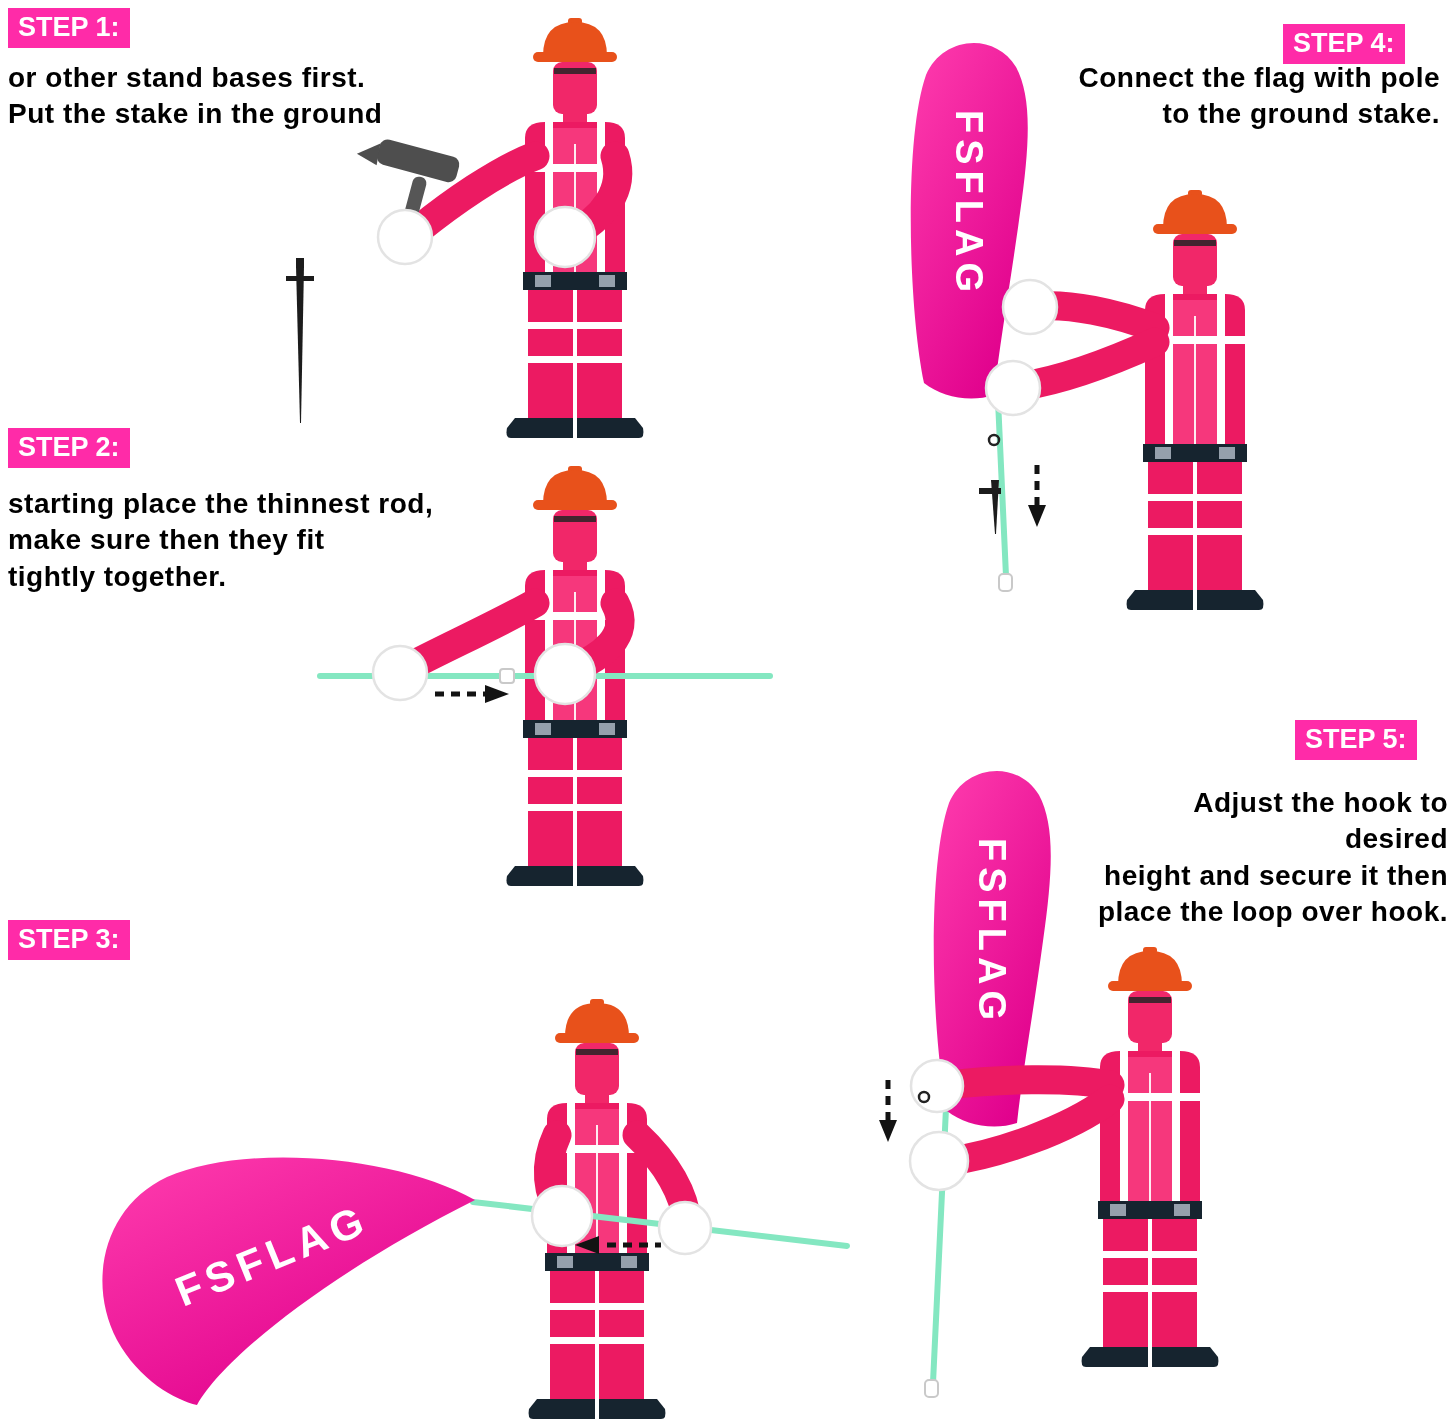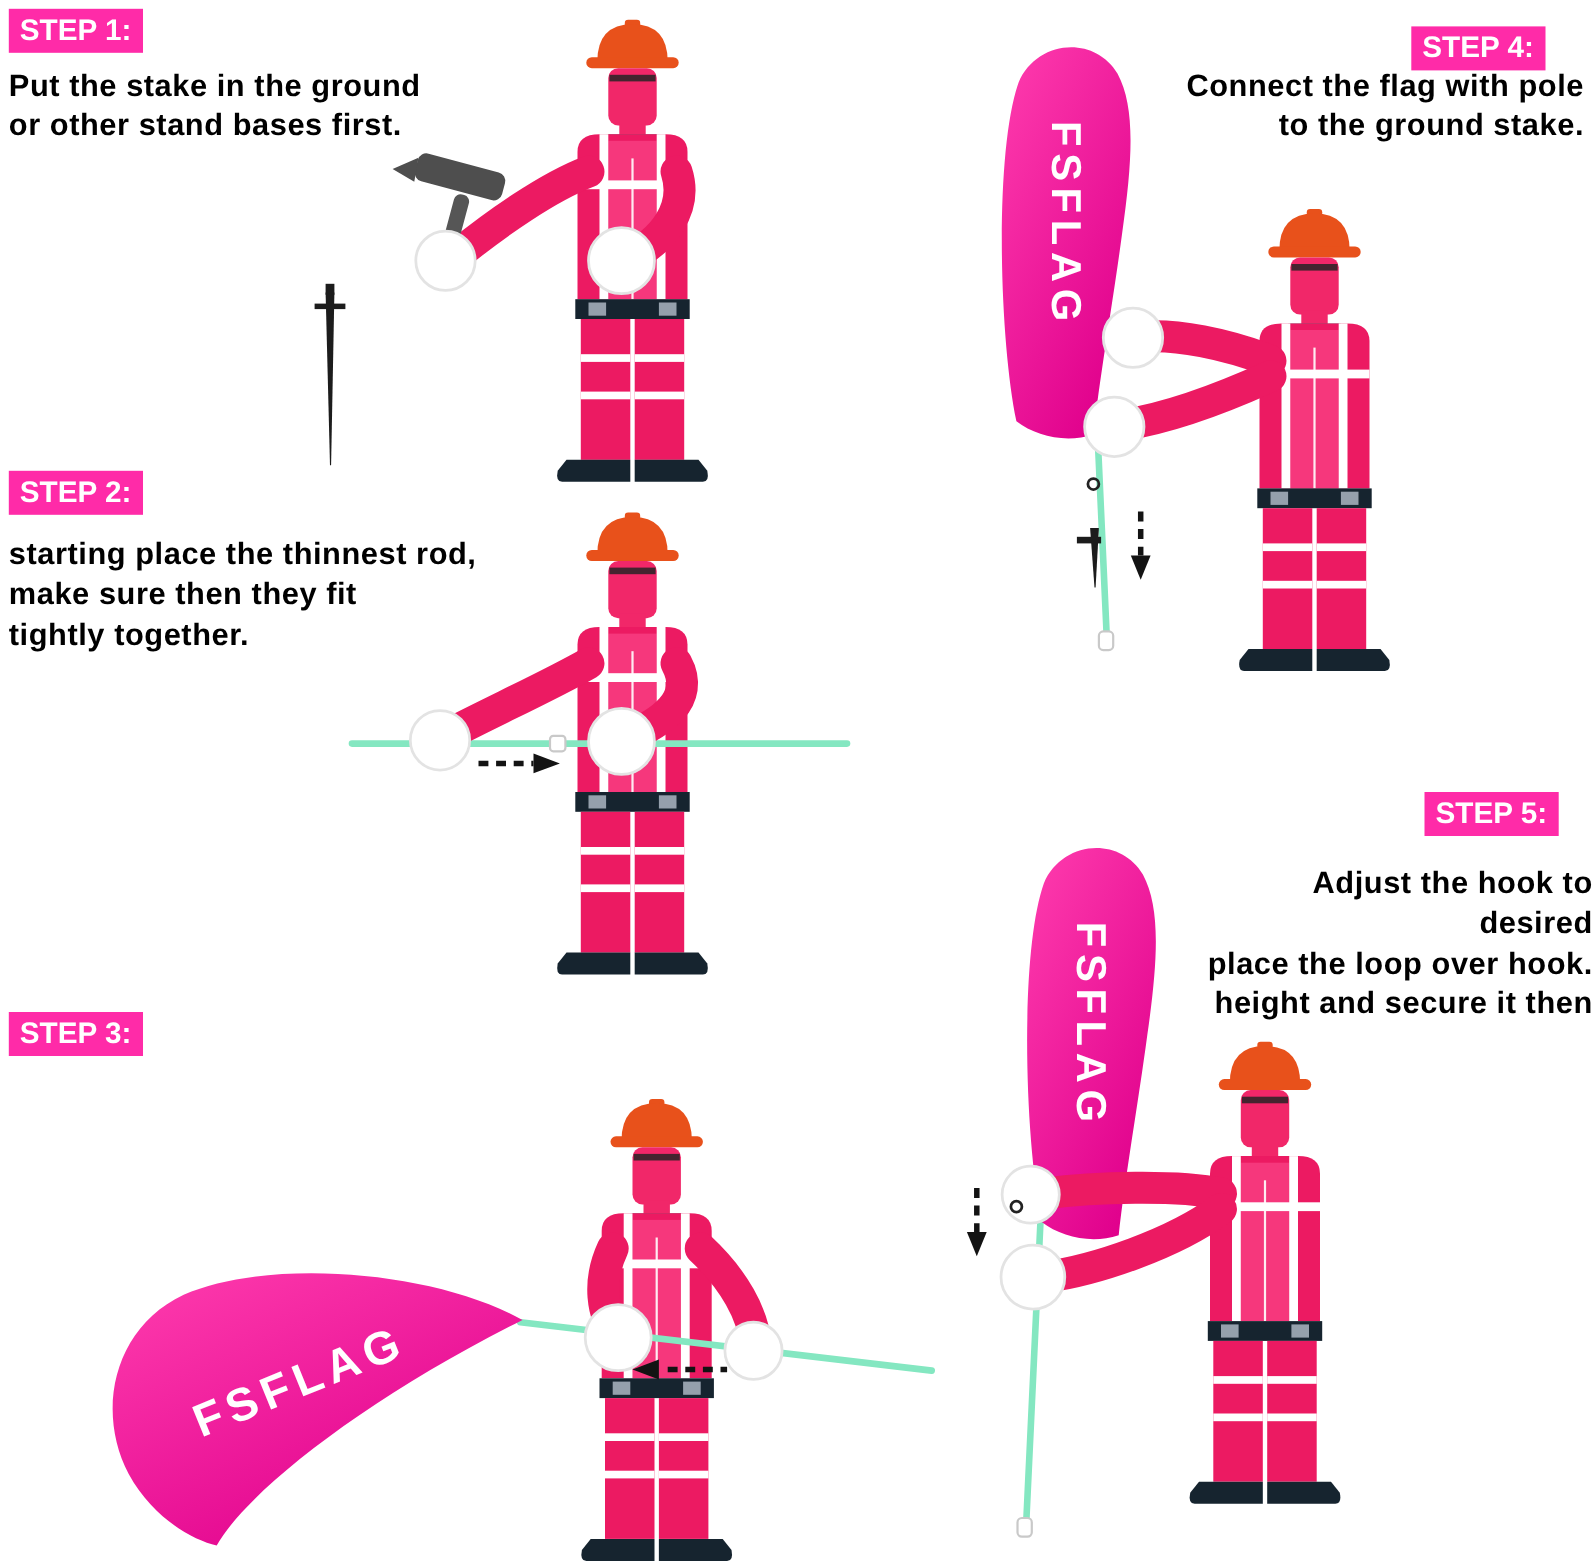--- a/index.html
+++ b/index.html
@@ -82,22 +82,22 @@
       <g id="fflag">
         <path d="M34,358 C18,280 14,112 36,50 C52,12 104,6 126,42 C142,72 140,118 130,188
                  C122,248 110,316 104,370 C80,378 52,372 34,358 Z" fill="url(#flagGrad)"></path>
         <text class="flag-text" transform="translate(66,85) rotate(90)">FSFLAG</text>
       </g>
     </defs>
   </svg>
 
   <div class="step-label" style="left:8px;top:8px">STEP 1:</div>
   <div class="step-text" style="left:8px;top:60px;width:470px">
+    <span>or other stand bases first.</span>
     <span>Put the stake in the ground</span>
-    <span>or other stand bases first.</span>
   </div>
 
   <svg class="illus" style="left:270px;top:8px" width="430" height="445" viewBox="0 0 430 445">
     <g>
       <rect class="stake" x="26" y="250" width="8" height="10"></rect>
       <rect class="stake" x="16" y="268" width="28" height="5"></rect>
       <polygon class="stake" points="26,258 34,258 31,415 30,415"></polygon>
     </g>
     <use href="#wbody" x="187" y="10"></use>
     <path class="arm" d="M265,148 C228,162 180,196 148,222"></path>
@@ -176,22 +176,22 @@
     <use href="#wbody" x="212" y="180"></use>
     <path class="arm" d="M290,318 C248,302 205,294 175,296"></path>
     <path class="arm" d="M290,332 C246,352 196,370 158,376"></path>
     <circle class="hand" cx="165" cy="297" r="27"></circle>
     <circle class="hand" cx="148" cy="378" r="27"></circle>
   </svg>
 
   <div class="step-label" style="left:1295px;top:720px">STEP 5:</div>
   <div class="step-text center" style="left:1092px;top:785px;width:356px">
     <span>Adjust the hook to desired</span>
+    <span>height and secure it then</span>
     <span>place the loop over hook.</span>
-    <span>height and secure it then</span>
   </div>
 
   <svg class="illus" style="left:855px;top:735px" width="485" height="684" viewBox="0 0 485 684">
     <line class="rod" x1="92" y1="352" x2="78" y2="648"></line>
     <rect class="polecap" x="70" y="645" width="13" height="17" rx="4"></rect>
     <use href="#fflag" x="58" y="18"></use>
     <use href="#wbody" x="177" y="212"></use>
     <path class="arm" d="M255,350 C215,342 140,344 95,350"></path>
     <path class="arm" d="M255,364 C212,396 140,420 95,426"></path>
     <circle class="hand" cx="82" cy="351" r="26"></circle>

